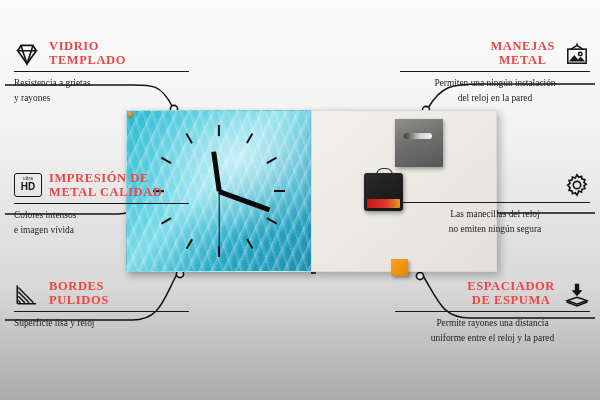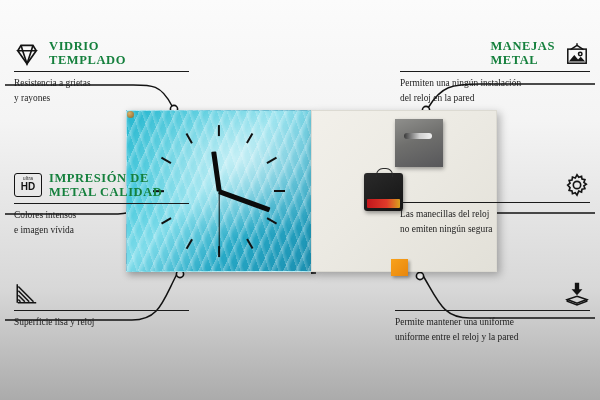--- a/index.html
+++ b/index.html
@@ -43,24 +43,24 @@
   #mech-loop{position:absolute;left:12px;top:-5px;width:15px;height:8px;
      border:1.6px solid #2a2a2a;border-bottom:none;border-radius:7px 7px 0 0;}
   #battery{position:absolute;left:3px;bottom:3px;width:33px;height:9px;
      background:linear-gradient(to right,#c4161c 0%,#e03b2a 60%,#d8a11e 100%);border-radius:1px;}
   #foam-spacer{position:absolute;left:79px;top:148px;width:17px;height:17px;
      background:linear-gradient(135deg,#f9a21b,#e8860d);box-shadow:2px 2px 3px rgba(0,0,0,.3);}
 
   
   .feature{position:absolute;}
   .f-left{text-align:left;}
-  .f-right{text-align:left;}
+  .f-right{text-align:center;}
   .head{display:flex;align-items:center;gap:9px;}
   .f-right .head{justify-content:flex-end;}
-  .title{font-size:12.5px;line-height:13.5px;letter-spacing:.6px;color:#15803d;
+  .title{font-size:12.5px;line-height:13.5px;letter-spacing:.6px;color:#ef4444;
          font-variant:small-caps;font-weight:700;white-space:pre-line;}
   .rule{height:1.4px;background:#1a1a1a;margin:4px 0 4px;}
   .desc{font-size:9.4px;line-height:15px;color:#1d1d1d;white-space:pre-line;}
   .ico{width:26px;height:26px;flex:0 0 26px;}
   .ico svg{width:26px;height:26px;display:block;}
   .hd-badge{width:26px;height:22px;border:1.7px solid #141414;border-radius:3px;
      display:flex;flex-direction:column;align-items:center;justify-content:center;line-height:1;}
   .hd-badge .u{font-size:4.6px;letter-spacing:.2px;color:#141414;font-family:"Liberation Sans",sans-serif;}
   .hd-badge .h{font-size:10px;font-weight:700;color:#141414;font-family:"Liberation Sans",sans-serif;}
 </style>
@@ -155,20 +155,22 @@
 
   <div class="feature f-left" style="left:14px;top:280px;width:175px;">
     <div class="head">
       <span class="ico">
         <svg viewBox="0 0 24 24" fill="none" stroke="#141414" stroke-width="1.4">
           <path d="M3 3v18h18z" fill="#141414" stroke="none" opacity="0"></path>
           <path d="M3 4v17M3.5 21h17"></path>
           <path d="M4 6l14 14M4 10l10 10M4 14l6 6M4 18l2 2"></path>
         </svg>
       </span>
+      <span class="title">BORDES
+PULIDOS</span>
     </div>
     <div class="rule"></div>
     <div class="desc">Superficie lisa y reloj</div>
   </div>
 
   <div class="feature f-right" style="right:10px;top:40px;width:190px;">
     <div class="head">
       <span class="title">MANEJAS
 METAL</span>
       <span class="ico">
@@ -194,26 +196,28 @@
         </svg>
       </span>
     </div>
     <div class="rule"></div>
     <div class="desc">Las manecillas del reloj
 no emiten ningún segura</div>
   </div>
 
   <div class="feature f-right" style="right:10px;top:280px;width:195px;">
     <div class="head">
+      <span class="title">ESPACIADOR
+DE ESPUMA</span>
       <span class="ico">
         <svg viewBox="0 0 24 24" fill="none" stroke="#141414" stroke-width="1.4">
           <path d="M10 2.5h4v6h3l-5 5.5-5-5.5h3z" fill="#141414" stroke="none"></path>
           <path d="M12 15l9 3-9 3.5L3 18z"></path>
           <path d="M3 18v1.6l9 3.5 9-3.5V18"></path>
         </svg>
       </span>
     </div>
     <div class="rule"></div>
-    <div class="desc">Permite mantener una uniforme
+    <div class="desc">Permite rayones una distancia
 uniforme entre el reloj y la pared</div>
   </div>
 
 </div>
 
 </body></html>

